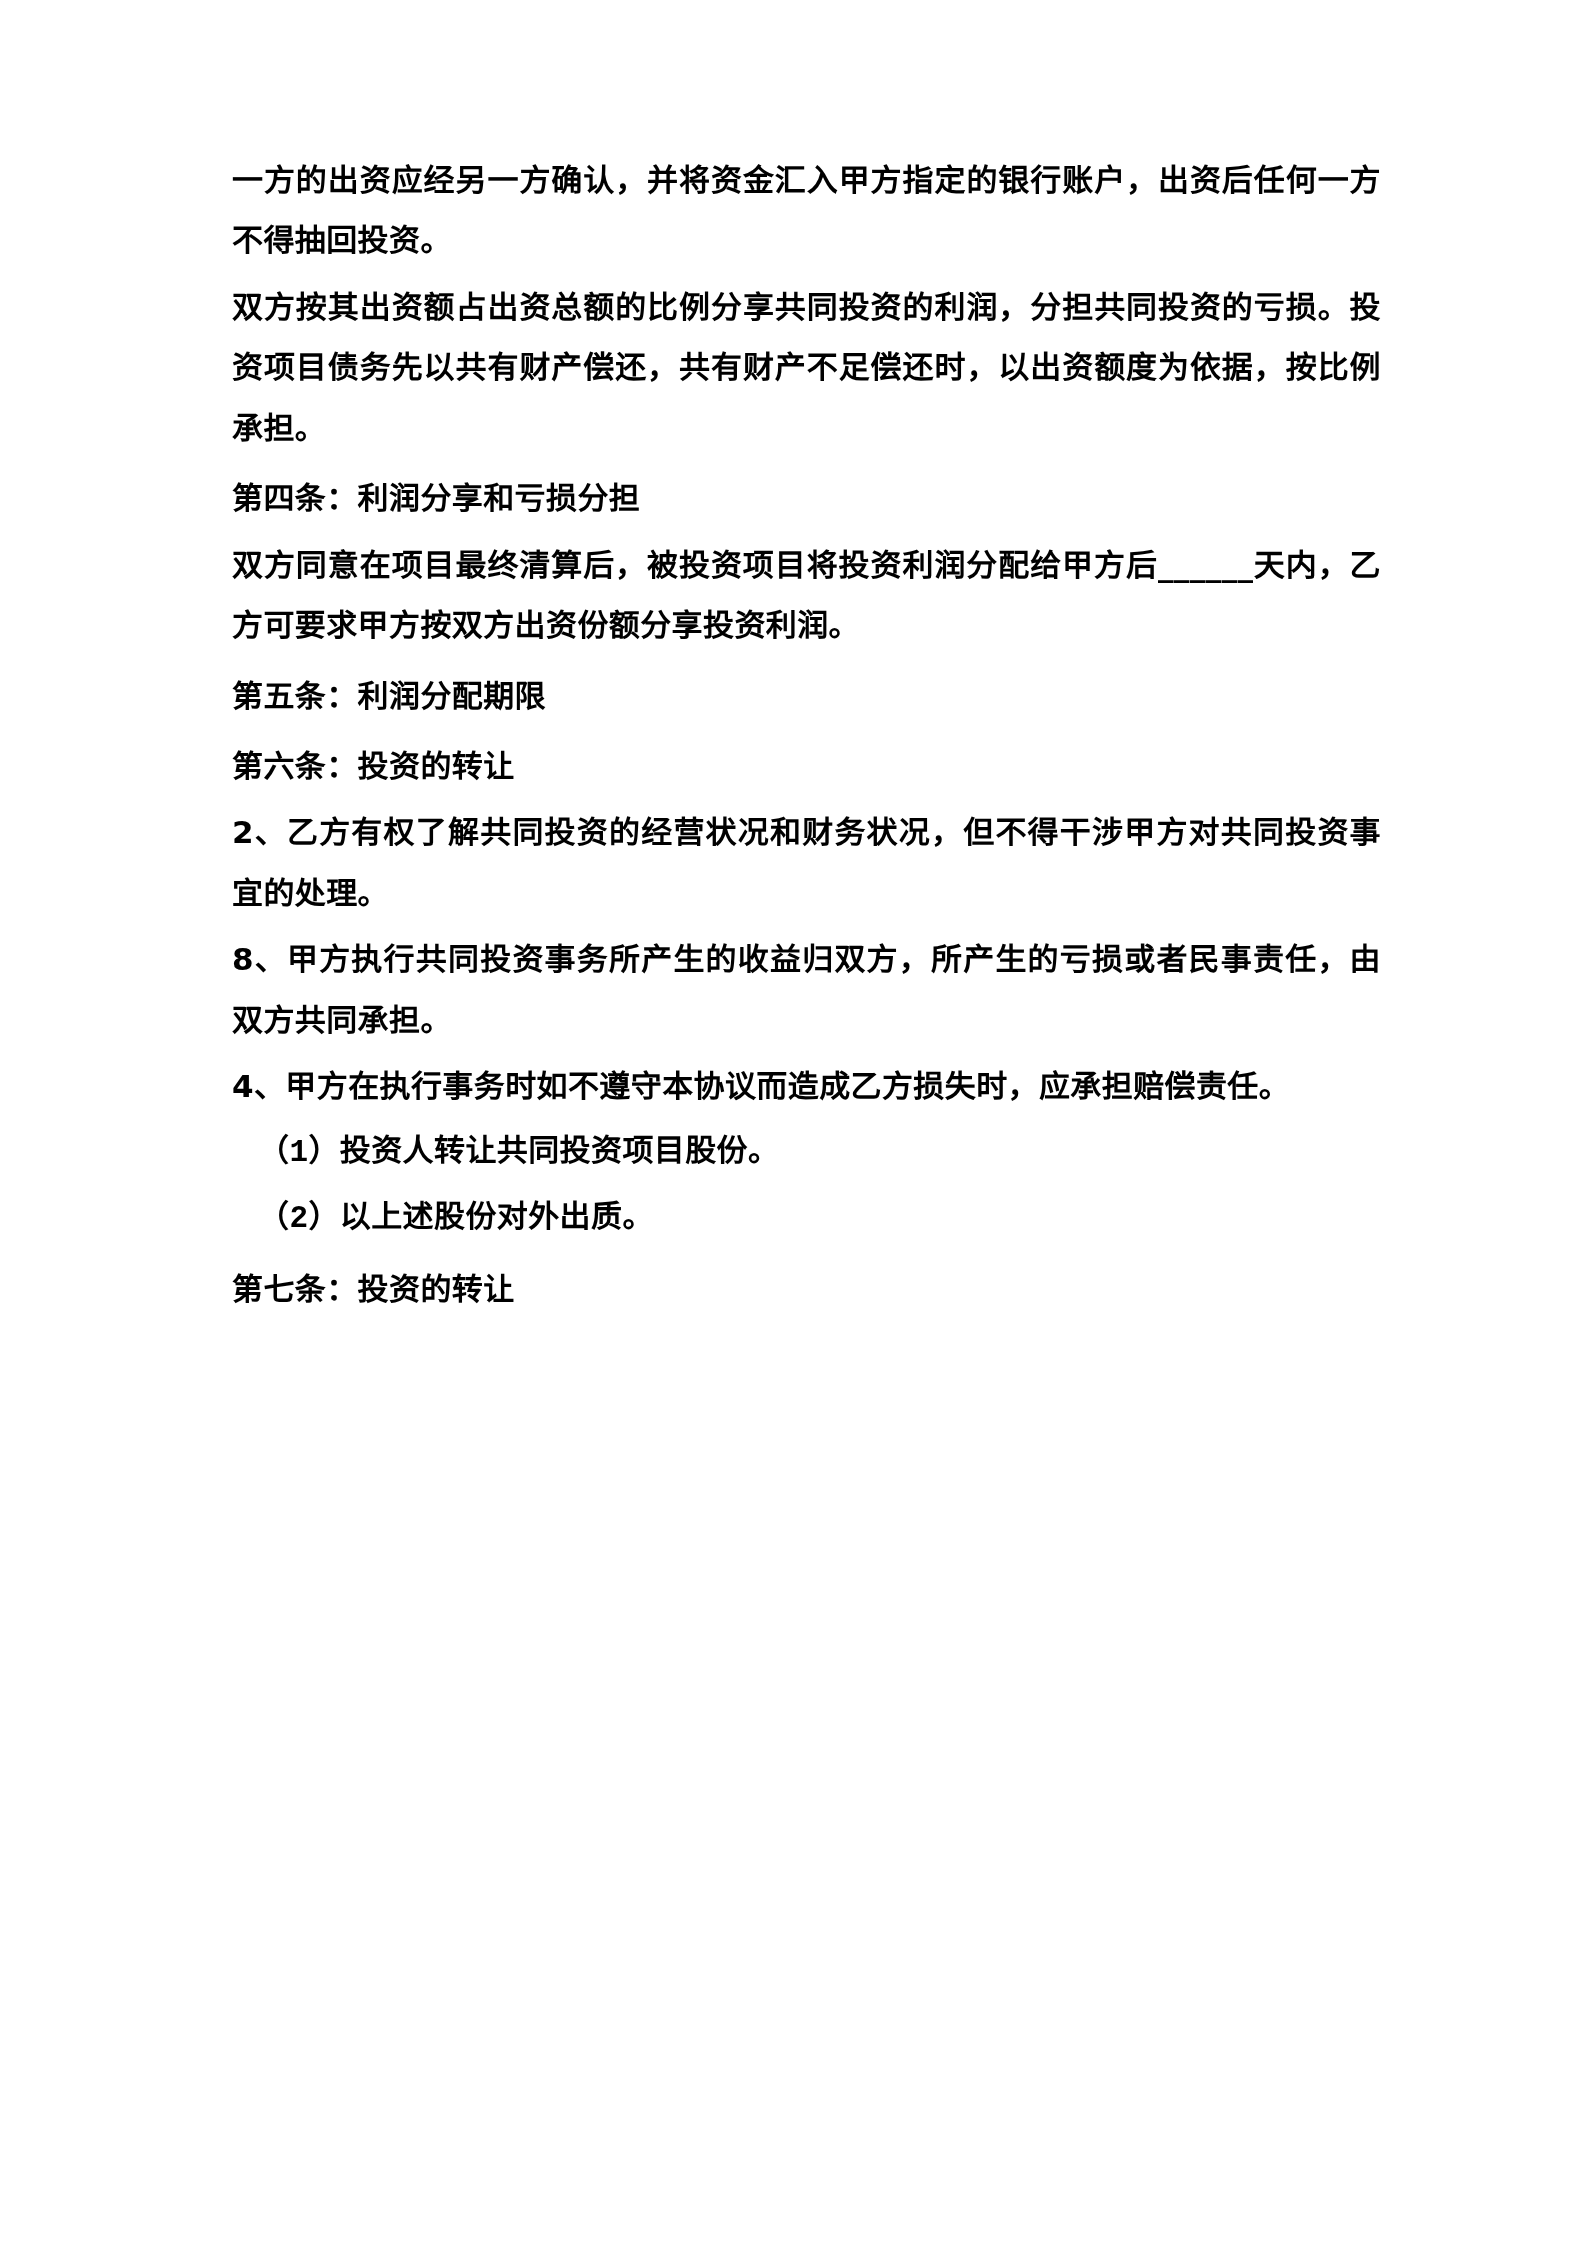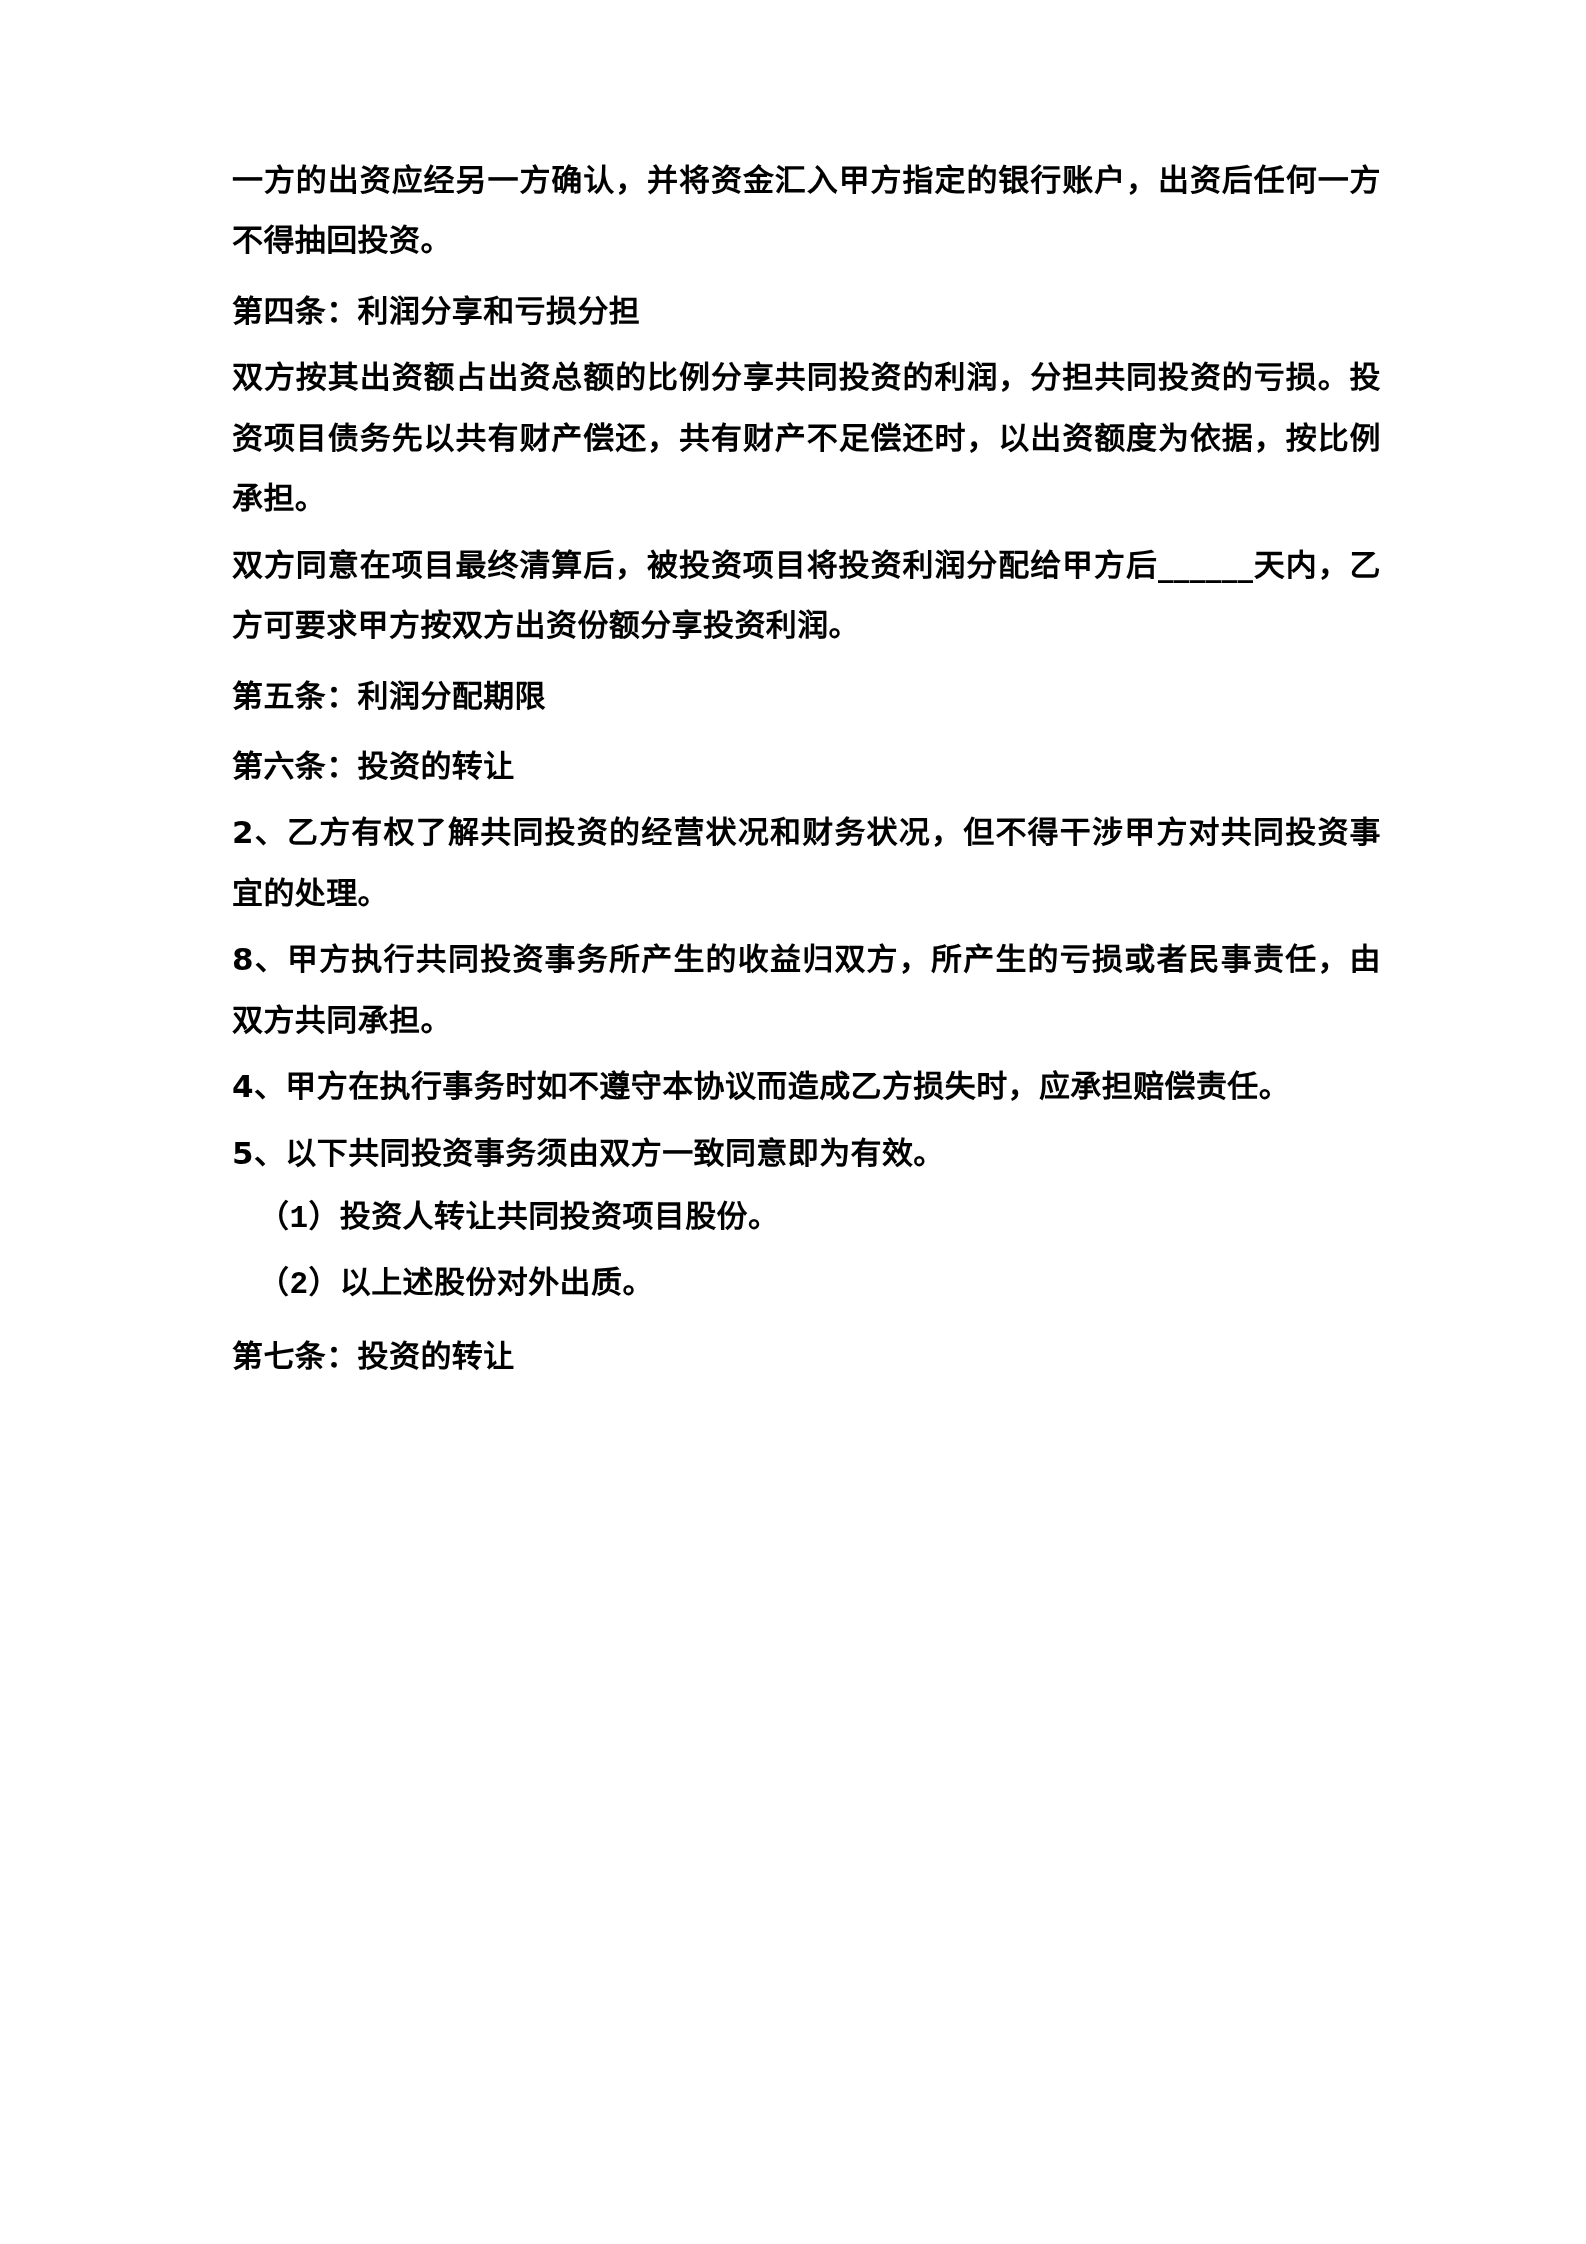--- a/index.html
+++ b/index.html
@@ -46,38 +46,37 @@
   }
 </style>
 </head>
 <body>
 
 <div class="page">
   <div class="doc-body">
 
     <p class="para">一方的出资应经另一方确认，并将资金汇入甲方指定的银行账户，出资后任何一方不得抽回投资。</p>
 
+    <p class="para">双方按其出资额占出资总额的比例分享共同投资的利润，分担共同投资的亏损。投资项目债务先以共有财产偿还，共有财产不足偿还时，以出资额度为依据，按比例承担。</p>
+
     <p class="para heading">第四条：利润分享和亏损分担</p>
-
-    <p class="para">双方按其出资额占出资总额的比例分享共同投资的利润，分担共同投资的亏损。投资项目债务先以共有财产偿还，共有财产不足偿还时，以出资额度为依据，按比例承担。</p>
 
     <p class="para">双方同意在项目最终清算后，被投资项目将投资利润分配给甲方后______天内，乙方可要求甲方按双方出资份额分享投资利润。</p>
 
     <p class="para heading">第五条：利润分配期限</p>
 
     <p class="para heading">第六条：投资的转让</p>
 
 
     <p class="para">2、乙方有权了解共同投资的经营状况和财务状况，但不得干涉甲方对共同投资事宜的处理。</p>
 
     <p class="para">8、甲方执行共同投资事务所产生的收益归双方，所产生的亏损或者民事责任，由双方共同承担。</p>
 
     <p class="para">4、甲方在执行事务时如不遵守本协议而造成乙方损失时，应承担赔偿责任。</p>
 
-    <p class="para">5、以下共同投资事务须由双方一致同意即为有效。</p>
 
     <p class="para sub">（1）投资人转让共同投资项目股份。</p>
 
     <p class="para sub">（2）以上述股份对外出质。</p>
 
     <p class="para heading">第七条：投资的转让</p>
 
   </div>
 </div>
 

